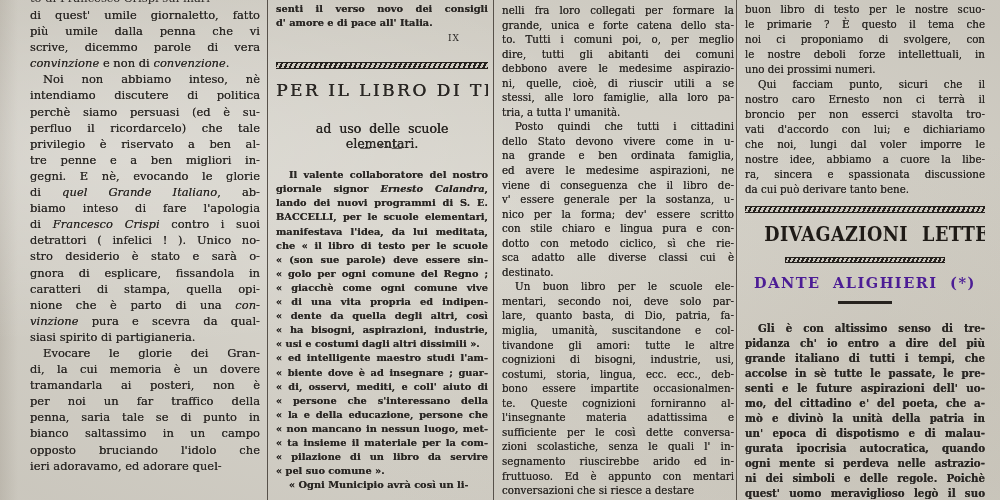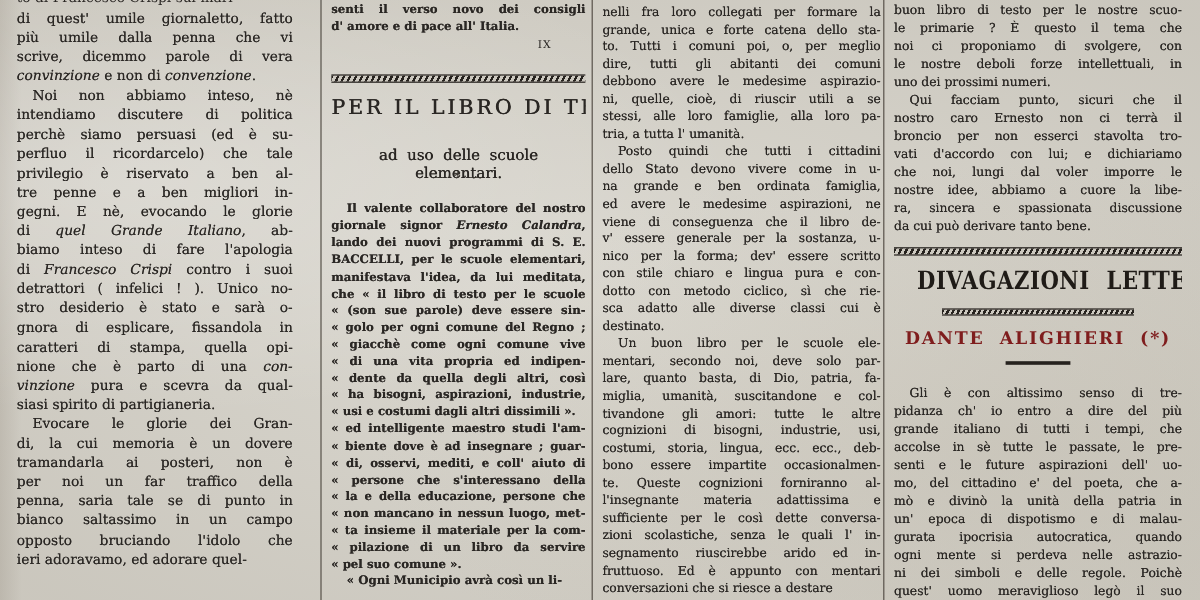--- a/index.html
+++ b/index.html
@@ -23,21 +23,21 @@
   .col .line{
     text-align:justify;
     text-align-last:justify;
     white-space:normal;
     overflow:hidden;
     text-shadow:0 0 0.5px rgba(42,39,36,0.85);
   }
   .col .line.last{text-align-last:left;}
   .col .line.first{text-indent:13px;}
   
-  #col1{left:14px;width:230px;font-size:11.5px;padding-top:0;}
+  #col1{left:30px;width:230px;font-size:11.5px;padding-top:0;}
   #col1 .line{line-height:16.1px;height:16.1px;}
   #col2{left:276px;width:212px;font-size:9.8px;padding-top:2px;}
   #col2 .line{line-height:14.1px;height:14.1px;font-weight:bold;}
   #col3{left:502px;width:232px;font-size:10.3px;padding-top:3px;}
   #col3 .line{line-height:14.55px;height:14.55px;}
   #col4{left:745px;width:240px;font-size:10.3px;padding-top:2px;}
   #col4 .line{line-height:15px;height:15px;}
 
   .clipped-top{height:7px;overflow:hidden;}
   .clipped-top span{display:block;margin-top:-10px;line-height:16px;white-space:nowrap;}
@@ -76,24 +76,24 @@
     white-space:nowrap;color:#1f1b17;
   }
   .bar-ornament{
     width:160px;height:4px;margin:11px auto 0 auto;
     border-top:1px solid #26221e;border-bottom:1px solid #26221e;
     background:repeating-linear-gradient(115deg,#26221e 0 2px,#cdc9c0 2px 4px);
   }
   .section-subheading{
     margin-top:12px;text-align:left;text-align-last:center;
     font-weight:bold;font-size:14.5px;line-height:16px;height:16px;
-    letter-spacing:1.5px;word-spacing:6px;color:#7f1d1d;white-space:nowrap;
+    letter-spacing:1.5px;word-spacing:6px;color:#4c1d95;white-space:nowrap;
   }
   .short-rule{width:54px;height:2.5px;background:#26221e;margin:10px auto 0 auto;}
-  .para-gap{margin-top:17px;}
+  .para-gap{margin-top:17px;font-weight:bold;}
   i{font-style:italic;}
 </style>
 </head>
 <body>
 
 <div id="paper"></div>
 
 <div class="vrule" style="left:267px"></div>
 <div class="vrule" style="left:493px"></div>
 <div class="vrule" style="left:736px"></div>

